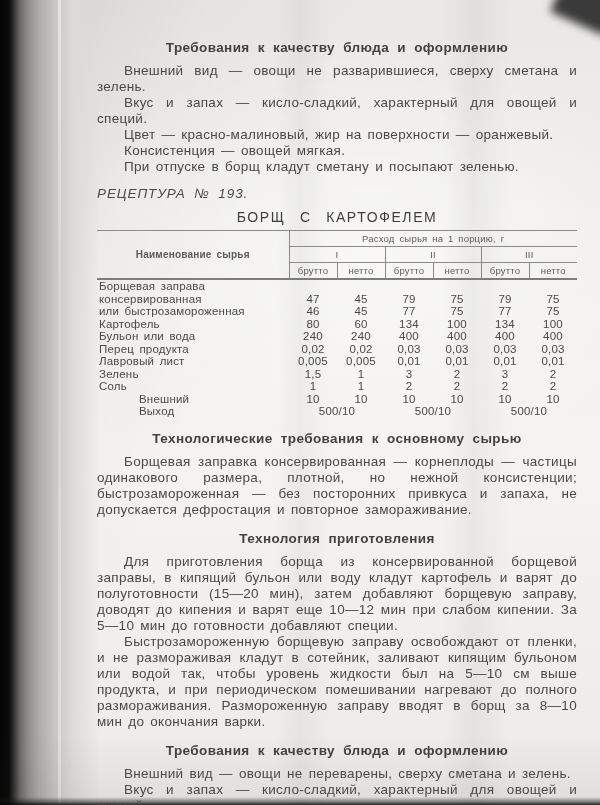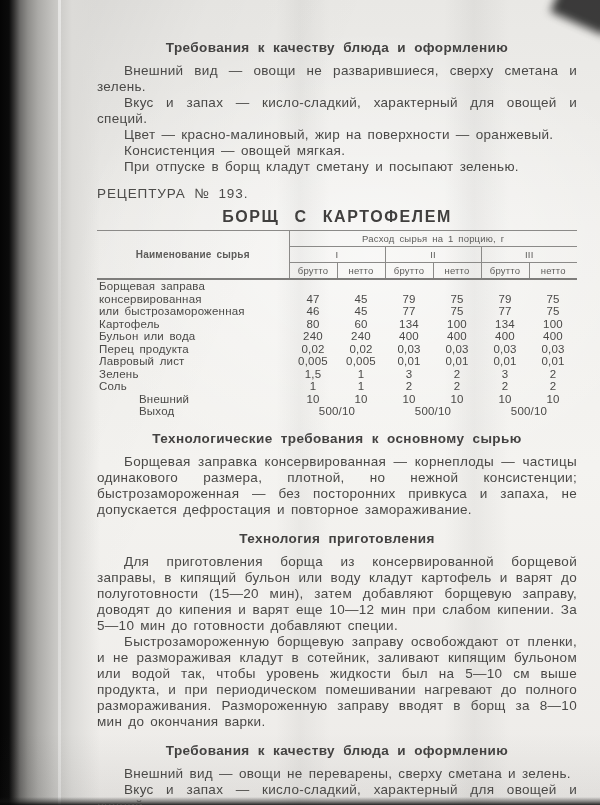--- a/index.html
+++ b/index.html
@@ -47,25 +47,25 @@
     color: #4a4947; font-size: 13.5px; line-height: 16px;
     letter-spacing: 0.3px; word-spacing: 2px;
   }
   h2.sec {
     font-size: 13.5px; font-weight: bold; text-align: center;
     margin: 13px 0 7px; word-spacing: 4px; letter-spacing: 0.4px; color: #434241;
   }
   h2.sec.first { margin-top: 10px; }
   p.body-par { margin: 0; text-align: justify; text-indent: 27px; }
   .recipe-label {
-    margin: 11px 0 0; font-size: 13.5px;
+    margin: 11px 0 0; font-style: italic; font-size: 13.5px;
     letter-spacing: 0.9px; word-spacing: 4px; color: #4c4b49;
   }
   .recipe-title {
-    font-size: 16px; font-weight: bold; text-align: center;
+    font-size: 14px; font-weight: normal; text-align: center;
     letter-spacing: 1.6px; word-spacing: 9px; margin: 7px 0 5px; color: #403f3e;
   }
   table.ing {
     width: 100%; border-collapse: collapse; margin-top: 2px;
     border-top: 1.5px solid #8b8a88; table-layout: fixed;
   }
   .ing col.c-name { width: 40%; }
   .ing col.c-num { width: 10%; }
   .ing thead th {
     font-weight: normal; font-size: 9.5px; line-height: 11px; color: #5d5c5a;

